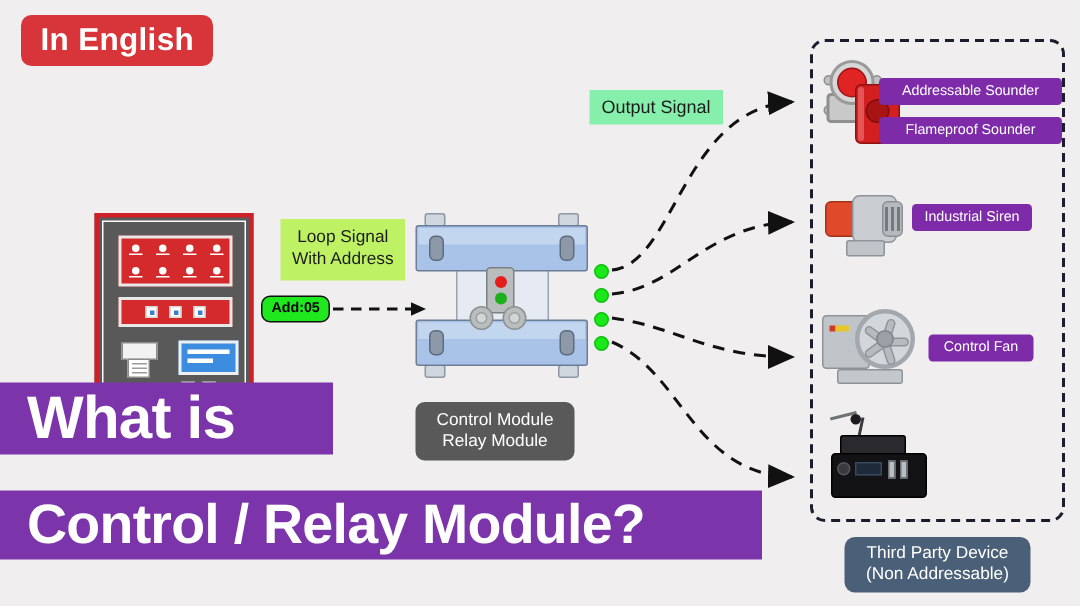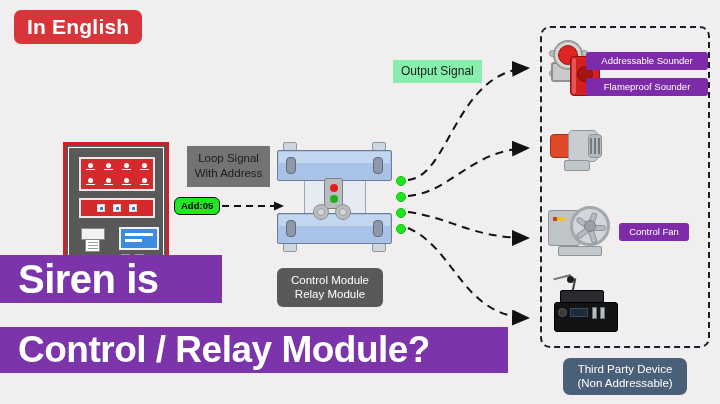--- a/index.html
+++ b/index.html
@@ -160,21 +160,21 @@
     display: flex; align-items: center; justify-content: center;
   }
   #fap-btns span i {
     display: block; width: 4px; height: 4px; background: #d42a2c;
   }
 
   
   #loop-signal {
     position: absolute; left: 187px; top: 146px;
     width: 83px;
-    background: #737373;
+    background: #bef264;
     color: #1c1c1c;
     font-size: 11.5px;
     line-height: 15px;
     text-align: center;
     padding: 5px 3px 6px 3px;
     box-sizing: border-box;
   }
   #addr-tag {
     position: absolute; left: 174px; top: 197px;
     background: #1fe81f;
@@ -650,20 +650,21 @@
   <div class="dev-art" id="art-siren">
     <div class="motor"></div>
     <div class="horn"></div>
     <div class="mouth">
         <b></b>
         <b></b>
         <b></b>
       </div>
     <div class="foot"></div>
   </div>
+  <div class="dev-label" style="left:608px; top:136px; width:80px;">Industrial Siren</div>
 
   <div class="dev-art" id="art-fan">
     <div class="case">
         <div class="r"></div>
         <div class="y"></div>
       </div>
     <div class="foot"></div>
     <div class="ring"></div>
     <div class="blade" style="transform:rotate(0deg)"></div>
     <div class="blade" style="transform:rotate(72deg)"></div>
@@ -684,16 +685,16 @@
     <div class="screen"></div>
     <div class="fader f1"></div>
     <div class="fader f2"></div>
   </div>
 
   <div id="third-party-label">
     <div>Third Party Device</div>
     <div>(Non Addressable)</div>
   </div>
 
-  <div class="title-band" id="title-line1">Siren is</div>
+  <div class="title-band" id="title-line1">What is</div>
   <div class="title-band" id="title-line2">Control / Relay Module?</div>
 
 </div>
 
 </body></html>

